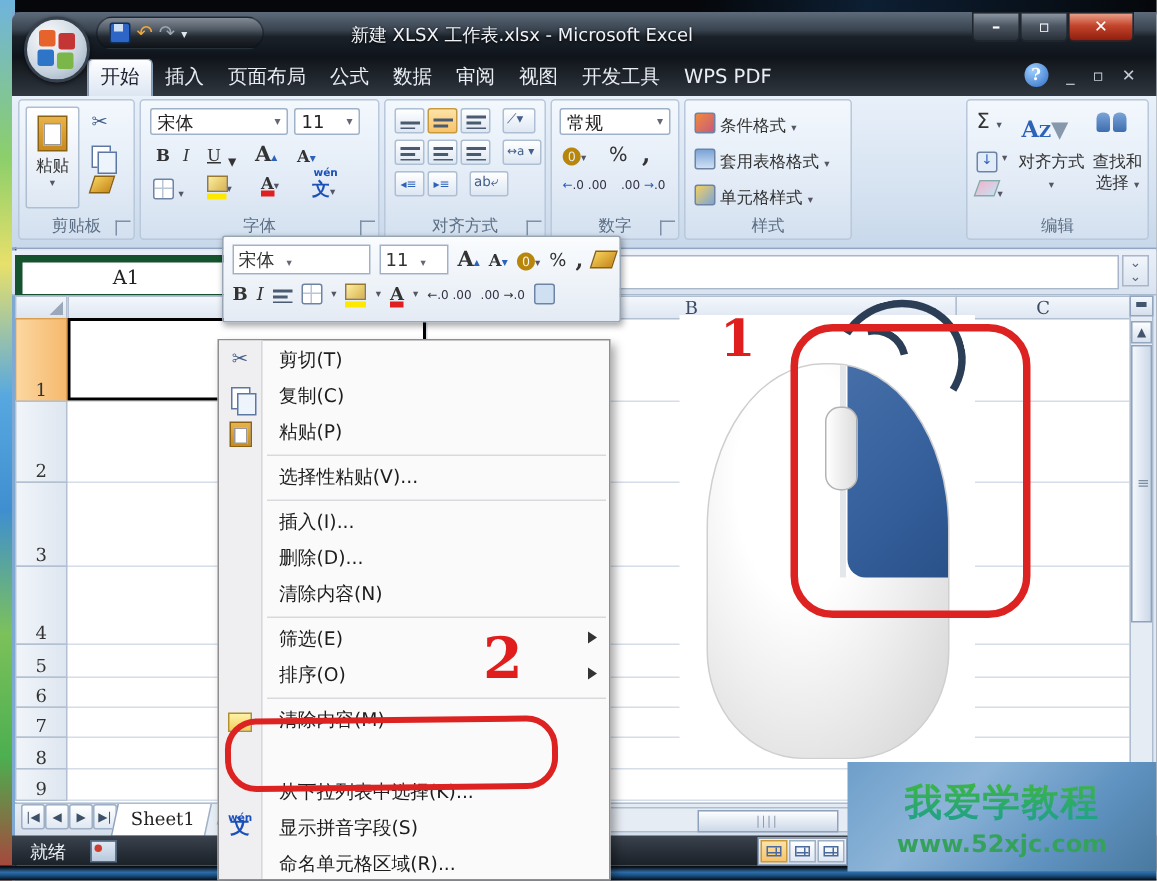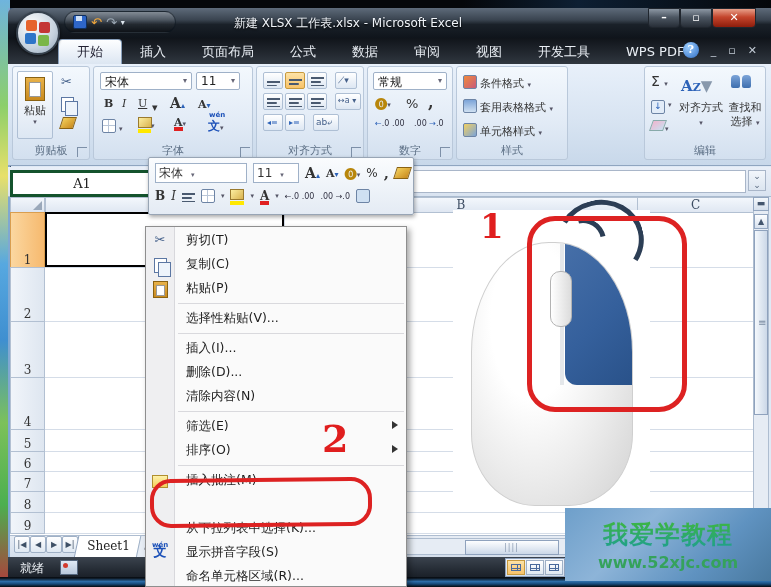--- a/index.html
+++ b/index.html
@@ -33,21 +33,21 @@
   .tiny-arrow{font-size:8px;color:#dfe7ef;}
   #win-buttons{left:648px;top:8px;height:20px;display:flex;z-index:31;}
   .winbtn{width:32px;height:20px;border:1px solid #20262e;box-sizing:border-box;
     background:linear-gradient(180deg,#8c97a3,#4d5763 45%,#272e37);color:#fff;font-size:11px;font-weight:bold;
     text-align:center;line-height:18px;border-bottom-left-radius:4px;border-bottom-right-radius:4px;}
   .winbtn.close{width:44px;background:linear-gradient(180deg,#e8a08a,#c4452c 45%,#8e1d0c);}
 
   
   #tabs-row{left:8px;top:38px;width:763px;height:26px;
     background:linear-gradient(180deg,#10141a,#262c34 70%,#30373f);display:flex;align-items:flex-end;padding-left:50px;box-sizing:border-box;}
-  .rtab{color:#e9eef4;font-size:13px;padding:4px 18px;line-height:1.2;margin-top:30px;}
+  .rtab{color:#e9eef4;font-size:13px;padding:4px 8px;line-height:1.2;margin-top:30px;}
   .rtab.active{background:linear-gradient(180deg,#fdfeff,#dce6f2);color:#223;border-radius:4px 4px 0 0;
     border:1px solid #8aa0bc;border-bottom:none;}
   #tab-right{position:absolute;right:14px;top:42px;display:flex;gap:12px;align-items:center;}
   #help-icon{width:16px;height:16px;border-radius:50%;background:radial-gradient(circle at 35% 30%,#9fd0ff,#2d6cc4);
     color:#fff;font-weight:bold;font-size:11px;text-align:center;line-height:16px;font-family:"DejaVu Serif",serif;}
   .wb-ctl{color:#c3ccd6;font-size:11px;}
 
   
   #ribbon{left:8px;top:64px;width:763px;height:101px;
     background:linear-gradient(180deg,#e8f0fa 0%,#d8e4f2 55%,#c8d8ea 100%);border-bottom:1px solid #8fa5c0;}
@@ -64,21 +64,21 @@
   .lines{display:inline-block;width:13px;height:9px;
     background:linear-gradient(#4a5a70,#4a5a70) 0 0/100% 2px no-repeat,
                linear-gradient(#4a5a70,#4a5a70) 0 4px/75% 2px no-repeat,
                linear-gradient(#4a5a70,#4a5a70) 0 8px/100% 2px no-repeat;}
   .hl-orange{background:linear-gradient(180deg,#fde3a7,#f8c36a)!important;border-color:#c89a3e!important;}
   .stackbtn{position:absolute;font-size:11px;color:#333;white-space:nowrap;}
   .sq-ico{display:inline-block;width:12px;height:12px;border:1px solid #6d84a5;border-radius:2px;background:#e8f0fb;vertical-align:-2px;margin-right:3px;}
 
   
   #formula-row{left:8px;top:167px;width:763px;height:29px;background:linear-gradient(180deg,#e9eff8,#d9e3f0);border-bottom:1px solid #a9bace;}
-  #name-box{left:10px;top:170px;width:138px;height:21px;background:#fff;border:3px solid #14532d;
+  #name-box{left:10px;top:170px;width:138px;height:21px;background:#fff;border:5px solid #14532d;
     font-size:13px;text-align:center;line-height:21px;}
   #fx-bar{left:152px;top:170px;width:592px;height:21px;background:#fff;border:1px solid #a9b6c9;}
   #fx-chevron{left:748px;top:170px;width:18px;height:21px;background:linear-gradient(180deg,#f2f6fb,#dce5f0);
     border:1px solid #a9b6c9;text-align:center;color:#58687e;font-size:9px;line-height:9px;padding-top:1px;box-sizing:border-box;}
 
   
   #grid{left:10px;top:197px;width:743px;height:338px;background:#fff;z-index:1;}
   #corner{left:10px;top:197px;width:35px;height:16px;background:linear-gradient(180deg,#f2f6fb,#dde5f0);
     border:1px solid #b2c0d2;box-sizing:border-box;z-index:2;}
   #corner:after{content:"";position:absolute;right:2px;bottom:2px;border-left:9px solid transparent;border-bottom:9px solid #9aa8ba;}
@@ -461,21 +461,21 @@
     <span class="lbl">筛选(E)</span>
       <span class="subarrow"></span>
     </div>
   <div class="mitem" style="top:211px;">
     <span class="lbl">排序(O)</span>
       <span class="subarrow"></span>
     </div>
   <div class="msep" style="top:238px;"></div>
   <div class="mitem" style="top:241px;">
     <span class="mico"><span class="note-ico"></span></span>
-    <span class="lbl">插入批注(M)</span>
+    <span class="lbl">清除内容(M)</span>
     </div>
   <div class="mitem" style="top:289px;">
     <span class="lbl">从下拉列表中选择(K)...</span>
     </div>
   <div class="mitem" style="top:313px;">
     <span class="mico pinyin-ico"><i>wén</i>文</span>
     <span class="lbl">显示拼音字段(S)</span>
     </div>
   <div class="mitem" style="top:337px;">
     <span class="lbl">命名单元格区域(R)...</span>

